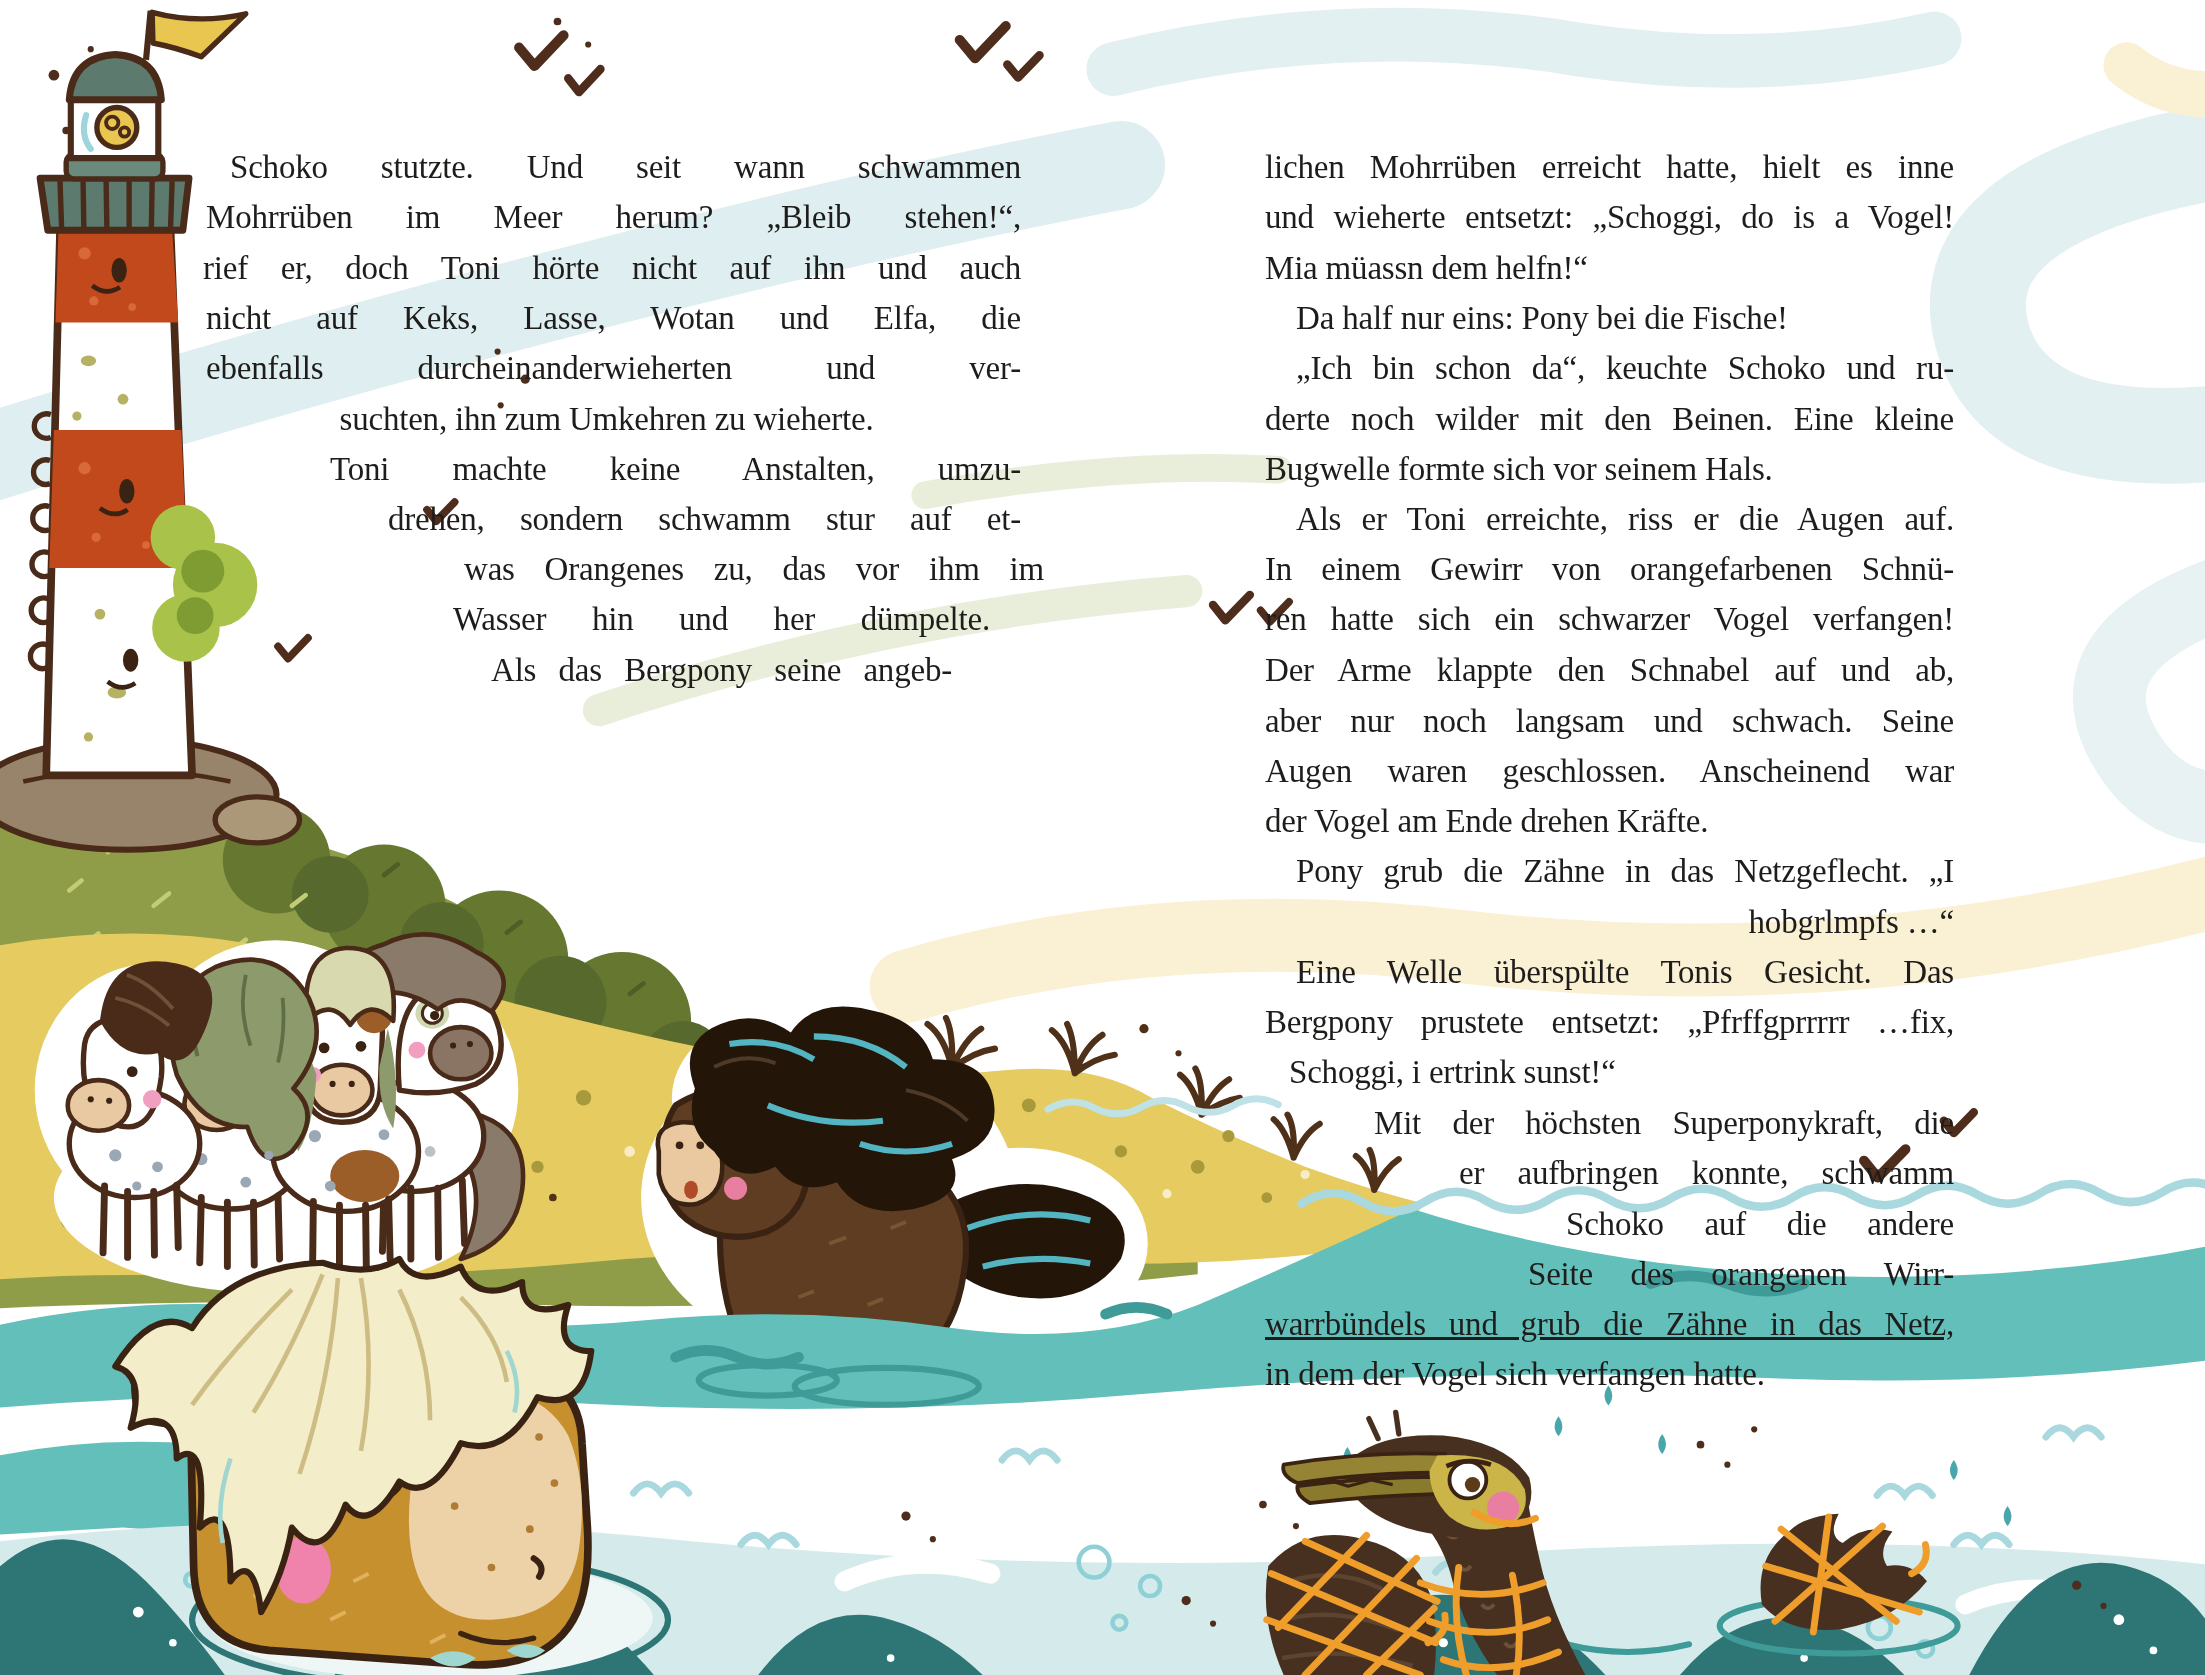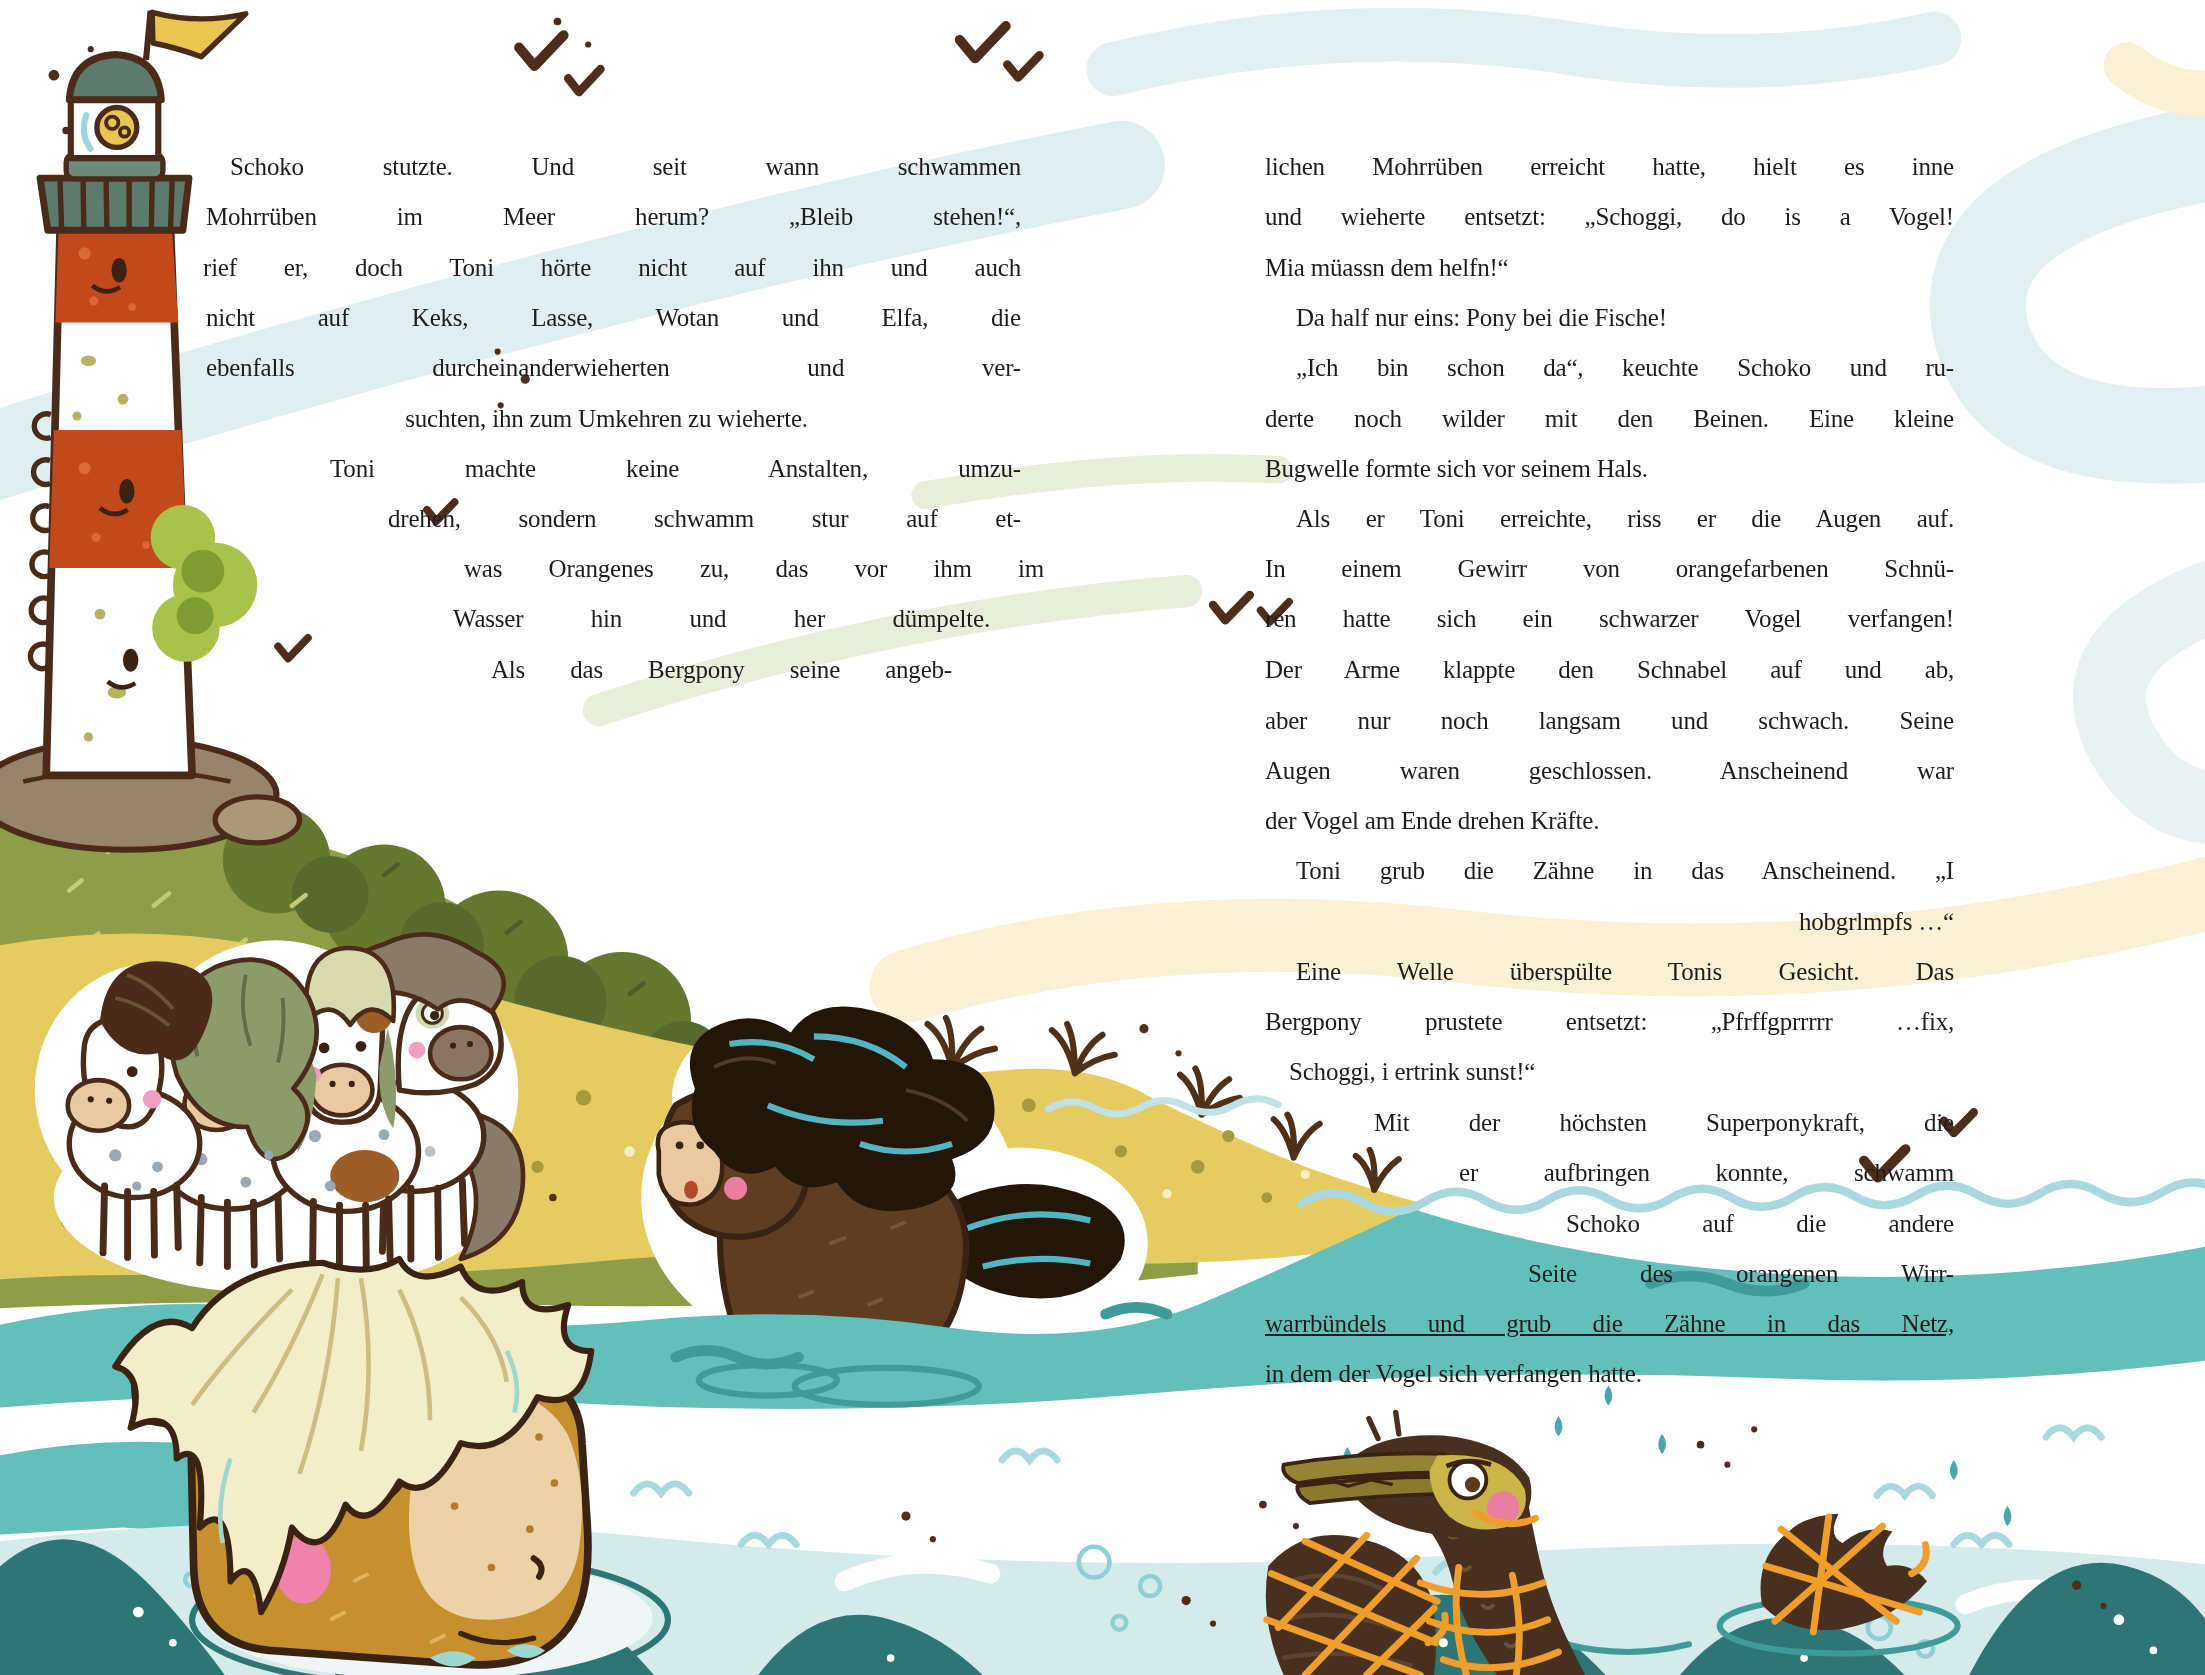--- a/index.html
+++ b/index.html
@@ -1,19 +1,19 @@
 <!DOCTYPE html>
 <html style="font-size:12.3px"><head>
 <meta charset="utf-8">
 <style>
   html,body{margin:0;padding:0;background:#ffffff;}
   #page{position:relative;width:2205px;height:1675px;overflow:hidden;background:#ffffff;
         font-family:"Liberation Serif","DejaVu Serif",serif;}
   #art{position:absolute;left:0;top:0;width:2205px;height:1675px;}
-  .ln{position:absolute;font-size:25px;line-height:50px;color:#1f1d1b;letter-spacing:-0.2px;white-space:normal;}
+  .ln{position:absolute;font-size:33px;line-height:50px;color:#1f1d1b;letter-spacing:-0.2px;white-space:normal;}
   .j{text-align:justify;text-align-last:justify;}
   .l{text-align:left;}
   .c{text-align:center;}
 </style>
 </head>
 <body>
 
 <div id="page">
 
 <svg id="art" viewBox="0 0 2872 2182" xmlns="http://www.w3.org/2000/svg">
@@ -580,21 +580,21 @@
     <div class="ln j" style="left:1296px;top:343px;width:658px;">„Ich bin schon da“, keuchte Schoko und ru-</div>
     <div class="ln j" style="left:1265px;top:394px;width:689px;">derte noch wilder mit den Beinen. Eine kleine</div>
     <div class="ln l" style="left:1265px;top:444px;width:689px;">Bugwelle formte sich vor seinem Hals.</div>
     <div class="ln j" style="left:1296px;top:494px;width:658px;">Als er Toni erreichte, riss er die Augen auf.</div>
     <div class="ln j" style="left:1265px;top:544px;width:689px;">In einem Gewirr von orangefarbenen Schnü-</div>
     <div class="ln j" style="left:1265px;top:594px;width:689px;">ren hatte sich ein schwarzer Vogel verfangen!</div>
     <div class="ln j" style="left:1265px;top:645px;width:689px;">Der Arme klappte den Schnabel auf und ab,</div>
     <div class="ln j" style="left:1265px;top:696px;width:689px;">aber nur noch langsam und schwach. Seine</div>
     <div class="ln j" style="left:1265px;top:746px;width:689px;">Augen waren geschlossen. Anscheinend war</div>
     <div class="ln l" style="left:1265px;top:796px;width:689px;">der Vogel am Ende drehen Kräfte.</div>
-    <div class="ln j" style="left:1296px;top:846px;width:658px;">Toni grub die Zähne in das Anscheinend. „I</div>
+    <div class="ln j" style="left:1296px;top:846px;width:658px;">Pony grub die Zähne in das Netzgeflecht. „I</div>
     <div class="ln l" style="left:1265px;top:897px;width:689px;text-align:right;">hobgrlmpfs …“</div>
     <div class="ln j" style="left:1296px;top:947px;width:658px;">Eine Welle überspülte Tonis Gesicht. Das</div>
     <div class="ln j" style="left:1265px;top:997px;width:689px;">Bergpony prustete entsetzt: „Pfrffgprrrrr …fix,</div>
     <div class="ln l" style="left:1265px;top:1047px;width:689px;margin-left:24px;">Schoggi, i ertrink sunst!“</div>
     <div class="ln j" style="left:1374px;top:1098px;width:580px;">Mit der höchsten Superponykraft, die</div>
     <div class="ln j" style="left:1459px;top:1148px;width:495px;">er aufbringen konnte, schwamm</div>
     <div class="ln j" style="left:1566px;top:1199px;width:388px;">Schoko auf die andere</div>
     <div class="ln j" style="left:1528px;top:1249px;width:426px;">Seite des orangenen Wirr-</div>
     <div class="ln j" style="left:1265px;top:1299px;width:689px;text-decoration:underline;">warrbündels und grub die Zähne in das Netz,</div>
     <div class="ln l" style="left:1265px;top:1349px;width:689px;">in dem der Vogel sich verfangen hatte.</div>

